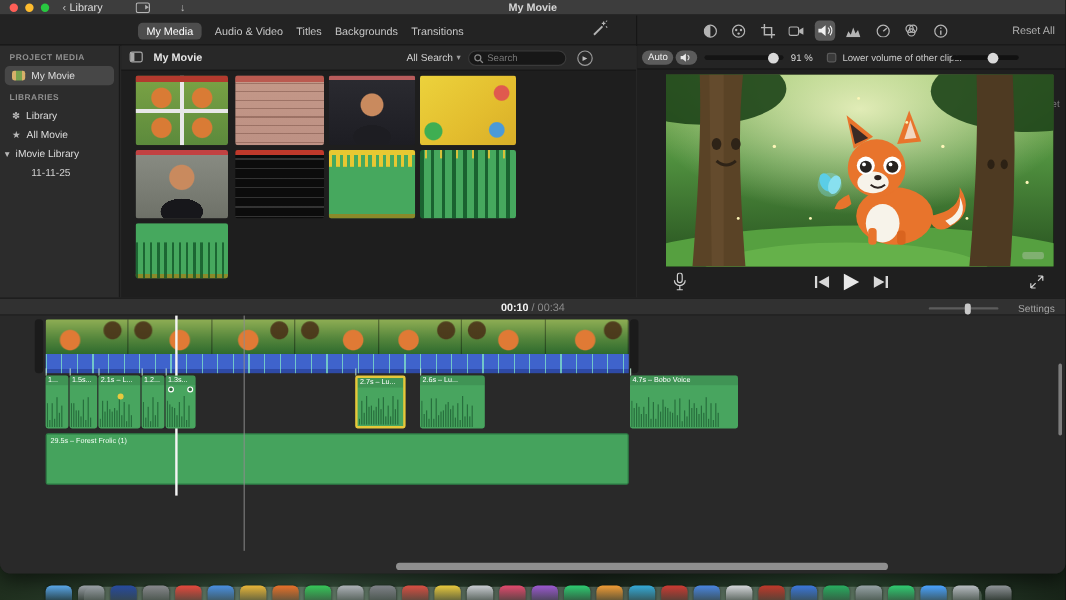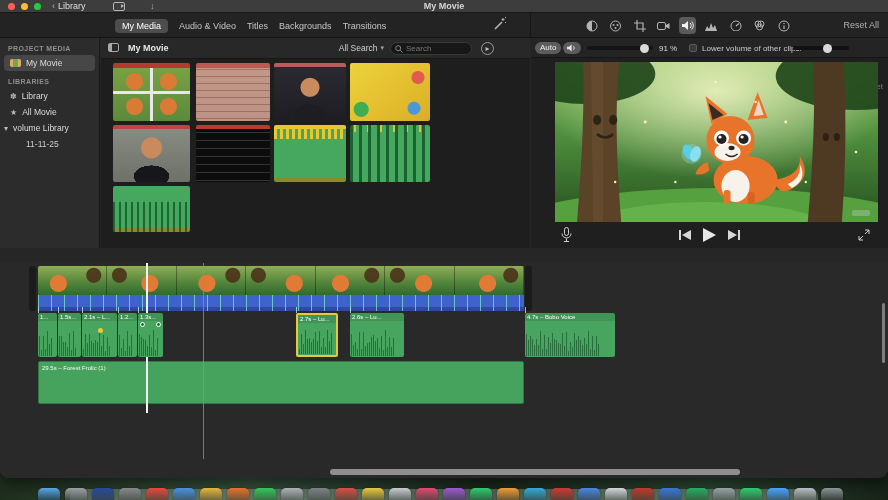--- a/index.html
+++ b/index.html
@@ -262,21 +262,21 @@
       <div class="sb-row">
         <span class="sb-mini">✽</span>
         <span>Library</span>
       </div>
       <div class="sb-row">
         <span class="sb-mini">★</span>
         <span>All Movie</span>
       </div>
       <div class="sb-row" style="padding-left:4px;">
         <span class="sb-mini">▾</span>
-        <span>volume Library</span>
+        <span>iMovie Library</span>
       </div>
       <div class="sb-child">11-11-25</div>
     </div>
 
     <div class="media">
       <div class="media-header">
         <div class="mh-toggle"></div>
         <div class="mh-title">My Movie</div>
         <div class="mh-filter">
           <span>All Search</span>
@@ -421,20 +421,31 @@
           </span>
         </div>
         <div class="fullscreen">
           <svg width="12" height="12" viewBox="0 0 12 12">
               <path d="M11 1 L7 5 M11 1 h-4 M11 1 v4 M1 11 L5 7 M1 11 v-4 M1 11 h4" stroke="#cfcfcf" fill="none"></path>
             </svg>
         </div>
       </div>
     </div>
 
+    <div class="tl-bar">
+      <div class="tl-time">
+        <span class="cur">00:10</span>
+        <span>/</span>
+        <span>00:34</span>
+      </div>
+      <div class="zoom-slider">
+          <div class="zoom-knob"></div>
+        </div>
+      <div class="settings-lbl">Settings</div>
+    </div>
 
     <div class="timeline" id="timeline">
       <div class="trim-handle" style="left:29px;"></div>
       <div class="filmstrip" id="filmstrip">
           <div class="frame" style="background: radial-gradient(circle at 30% 60%, rgb(224, 122, 53) 0px, rgb(224, 122, 53) 8px, rgba(0, 0, 0, 0) 9px), radial-gradient(circle at 82% 32%, rgba(74, 50, 24, 0.9) 0px, rgba(74, 50, 24, 0.9) 7px, rgba(0, 0, 0, 0) 8px), linear-gradient(rgb(143, 174, 84), rgb(85, 134, 60) 55%, rgb(47, 107, 46));"></div>
           <div class="frame" style="background: radial-gradient(circle at 62% 60%, rgb(224, 122, 53) 0px, rgb(224, 122, 53) 8px, rgba(0, 0, 0, 0) 9px), radial-gradient(circle at 18% 32%, rgba(74, 50, 24, 0.9) 0px, rgba(74, 50, 24, 0.9) 7px, rgba(0, 0, 0, 0) 8px), linear-gradient(rgb(143, 174, 84), rgb(85, 134, 60) 55%, rgb(47, 107, 46));"></div>
           <div class="frame" style="background: radial-gradient(circle at 44% 60%, rgb(224, 122, 53) 0px, rgb(224, 122, 53) 8px, rgba(0, 0, 0, 0) 9px), radial-gradient(circle at 82% 32%, rgba(74, 50, 24, 0.9) 0px, rgba(74, 50, 24, 0.9) 7px, rgba(0, 0, 0, 0) 8px), linear-gradient(rgb(143, 174, 84), rgb(85, 134, 60) 55%, rgb(47, 107, 46));"></div>
           <div class="frame" style="background: radial-gradient(circle at 70% 60%, rgb(224, 122, 53) 0px, rgb(224, 122, 53) 8px, rgba(0, 0, 0, 0) 9px), radial-gradient(circle at 18% 32%, rgba(74, 50, 24, 0.9) 0px, rgba(74, 50, 24, 0.9) 7px, rgba(0, 0, 0, 0) 8px), linear-gradient(rgb(143, 174, 84), rgb(85, 134, 60) 55%, rgb(47, 107, 46));"></div>
           <div class="frame" style="background: radial-gradient(circle at 36% 60%, rgb(224, 122, 53) 0px, rgb(224, 122, 53) 8px, rgba(0, 0, 0, 0) 9px), radial-gradient(circle at 82% 32%, rgba(74, 50, 24, 0.9) 0px, rgba(74, 50, 24, 0.9) 7px, rgba(0, 0, 0, 0) 8px), linear-gradient(rgb(143, 174, 84), rgb(85, 134, 60) 55%, rgb(47, 107, 46));"></div>
           <div class="frame" style="background: radial-gradient(circle at 56% 60%, rgb(224, 122, 53) 0px, rgb(224, 122, 53) 8px, rgba(0, 0, 0, 0) 9px), radial-gradient(circle at 18% 32%, rgba(74, 50, 24, 0.9) 0px, rgba(74, 50, 24, 0.9) 7px, rgba(0, 0, 0, 0) 8px), linear-gradient(rgb(143, 174, 84), rgb(85, 134, 60) 55%, rgb(47, 107, 46));"></div>

